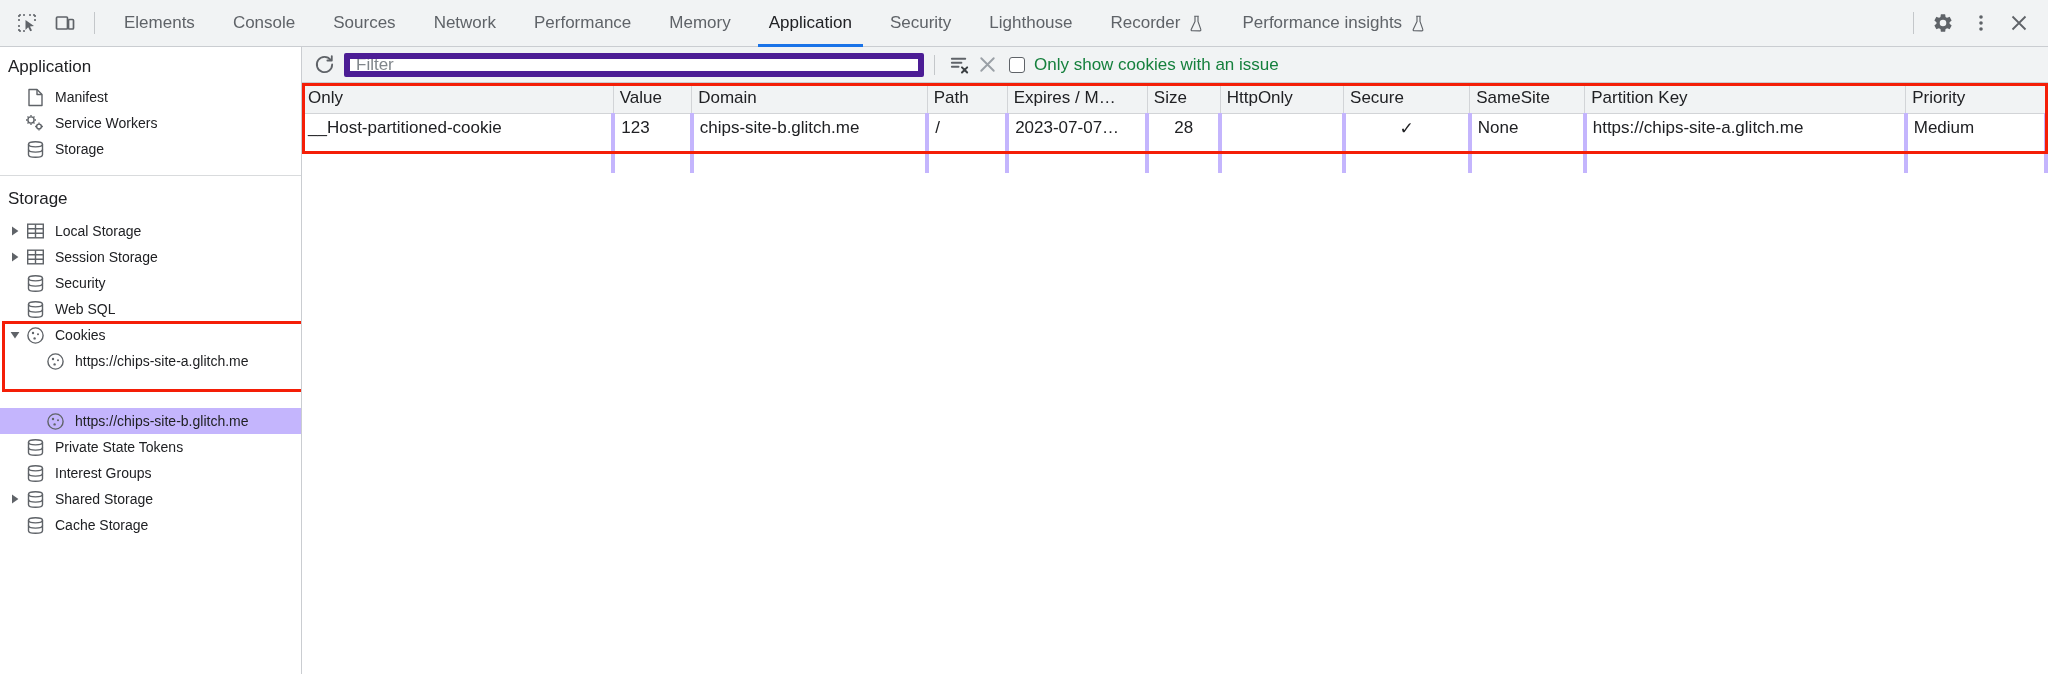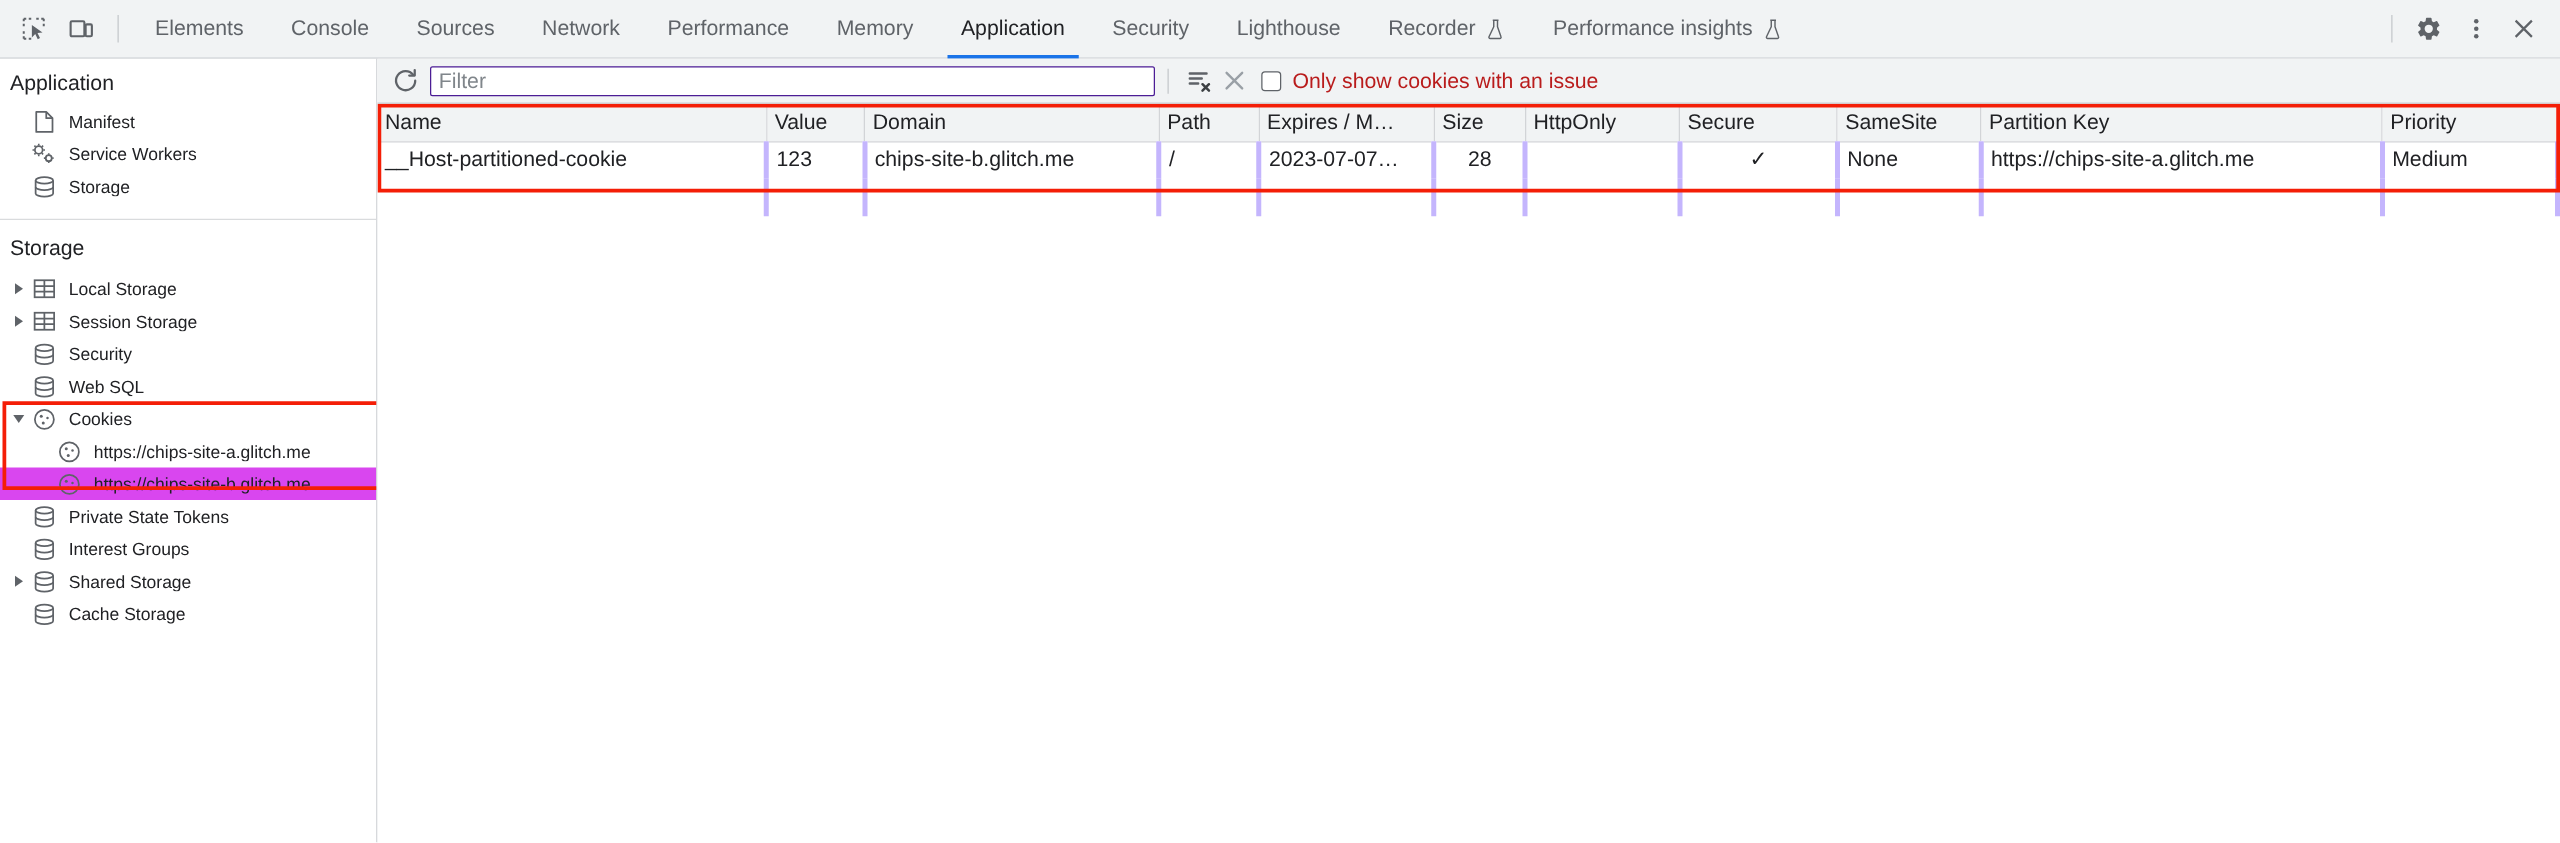--- a/index.html
+++ b/index.html
@@ -71,21 +71,21 @@
   .sb-divider{height:1px;background:#d9dbdd;margin:8px 0 0 0;}
   .sb-item{
     display:flex;align-items:center;
     height:26px;
     padding-left:8px;
     box-sizing:border-box;
     white-space:nowrap;
     font-size:14px;
     color:#202124;
   }
-  .sb-item.selected{background:#d946ef;}
+  .sb-item.selected{background:#c4b5fd;margin-top:34px;}
   .sb-arrow{
     width:14px;min-width:14px;display:flex;align-items:center;justify-content:center;
     margin-right:2px;
   }
   .sb-arrow.spacer{visibility:hidden;}
   .sb-ico{width:22px;min-width:22px;display:flex;align-items:center;justify-content:center;margin-right:9px;}
   .sb-label{overflow:hidden;text-overflow:ellipsis;}
   .indent-1{padding-left:8px;}
   .indent-2{padding-left:44px;}
 
@@ -104,41 +104,41 @@
   }
   .fb-btn{
     width:28px;height:28px;display:flex;align-items:center;justify-content:center;
     border-radius:3px;flex:0 0 auto;
   }
   .filter-input{
     flex:0 0 auto;
     width:580px;height:24px;
     margin-left:6px;
     background:#fff;
-    border:1px solid #4c1d95;
+    border:6px solid #4c1d95;
     border-radius:2px;
     padding:0 6px;
     font-size:17px;
     color:#202124;
     box-sizing:border-box;
     outline:none;
     font-family:"Liberation Sans","DejaVu Sans",sans-serif;
   }
   .filter-input::placeholder{color:#80868b;}
   .fb-sep{width:1px;height:20px;background:#c4c7ca;margin:0 10px;flex:0 0 auto;}
   .fb-check{display:flex;align-items:center;margin-left:8px;flex:0 0 auto;}
   .cb{
     width:16px;height:16px;
     border:1.6px solid #5f6368;
     border-radius:3px;
     background:#fff;
     box-sizing:border-box;
     flex:0 0 auto;
   }
-  .fb-check-label{margin-left:9px;font-size:17px;color:#b91c1c;white-space:nowrap;}
+  .fb-check-label{margin-left:9px;font-size:17px;color:#15803d;white-space:nowrap;}
 
   
   .tablewrap{flex:1 1 auto;position:relative;overflow:hidden;}
   table.cookies{
     border-collapse:collapse;
     table-layout:fixed;
     width:1746px;
     font-size:17px;
   }
   table.cookies th{
@@ -503,21 +503,21 @@
               <col style="width:100px">
               <col style="width:52px">
             <col style="width:88px">
               <col style="width:90px">
               <col style="width:82px">
             <col style="width:229px">
               <col style="width:100px">
           </colgroup>
           <thead>
             <tr>
-              <th>Name</th>
+              <th>Only</th>
               <th>Value</th>
               <th>Domain</th>
               <th>Path</th>
               <th>Expires / M…</th>
               <th>Size</th>
               <th>HttpOnly</th>
               <th>Secure</th>
               <th>SameSite</th>
               <th>Partition Key</th>
               <th>Priority</th>

